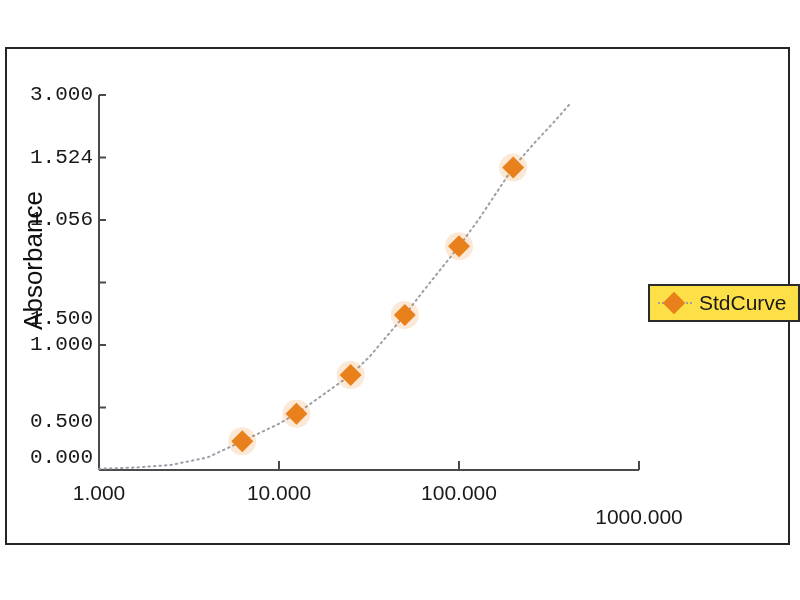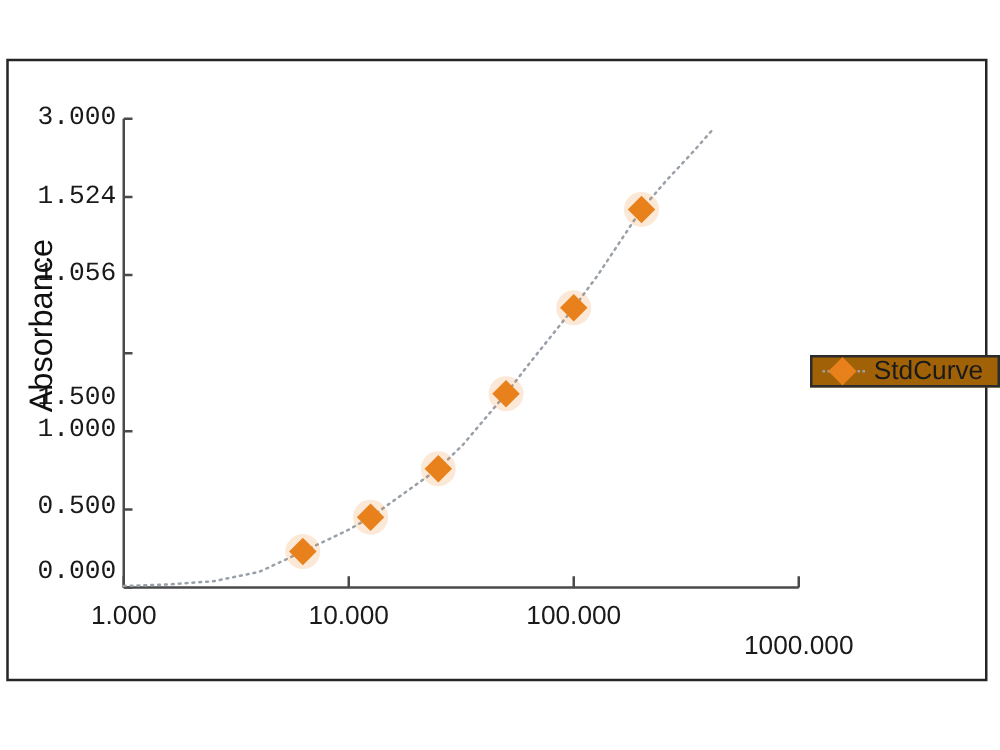--- a/index.html
+++ b/index.html
@@ -101,24 +101,24 @@
     color: #101010;
     font-family: "Liberation Sans", sans-serif;
     transform: rotate(-90deg);
   }
 
   
   #legend-box {
     position: absolute;
     left: 641px;
     top: 235px;
-    height: 26px;
+    height: 38px;
     box-sizing: border-box;
     border: 2px solid #2b2b2b;
-    background: #a16207;
+    background: #fde047;
     display: flex;
     align-items: center;
     padding: 0 11px 0 8px;
     gap: 8px;
   }
   .legend-entry {
     display: flex;
     align-items: center;
     gap: 7px;
   }
@@ -190,21 +190,21 @@
           <polygon points="397.8146007804833,255 408.8146007804833,266 397.8146007804833,277 386.8146007804833,266" fill="#E8811B"></polygon>
           <circle cx="452" cy="197.25" r="14" fill="#E8811B" opacity="0.18"></circle>
           <polygon points="452,186.25 463,197.25 452,208.25 441,197.25" fill="#E8811B"></polygon>
           <circle cx="506.18539921951657" cy="118.5" r="14" fill="#E8811B" opacity="0.18"></circle>
           <polygon points="506.18539921951657,107.5 517.1853992195165,118.5 506.18539921951657,129.5 495.18539921951657,118.5" fill="#E8811B"></polygon>
         </g>
     </svg>
 
     <div id="ytick-labels">
         <div class="ytick-label" style="top: 398px;">0.000</div>
-        <div class="ytick-label" style="top: 346px; margin-left: 28px;">0.500</div>
+        <div class="ytick-label" style="top: 362px; margin-left: 28px;">0.500</div>
         <div class="ytick-label" style="top: 285px;">1.000</div>
         <div class="ytick-label" style="top: 222.5px; margin-top: 36px;">1.500</div>
         <div class="ytick-label" style="top: 160px;">1.056</div>
         <div class="ytick-label" style="top: 97.5px;">1.524</div>
         <div class="ytick-label" style="top: 35px;">3.000</div>
       </div>
     <div id="xtick-labels">
         <div class="xtick-label" style="left: 92px; top: 433px;">1.000</div>
         <div class="xtick-label" style="left: 272px; top: 433px;">10.000</div>
         <div class="xtick-label" style="left: 452px; top: 433px;">100.000</div>

